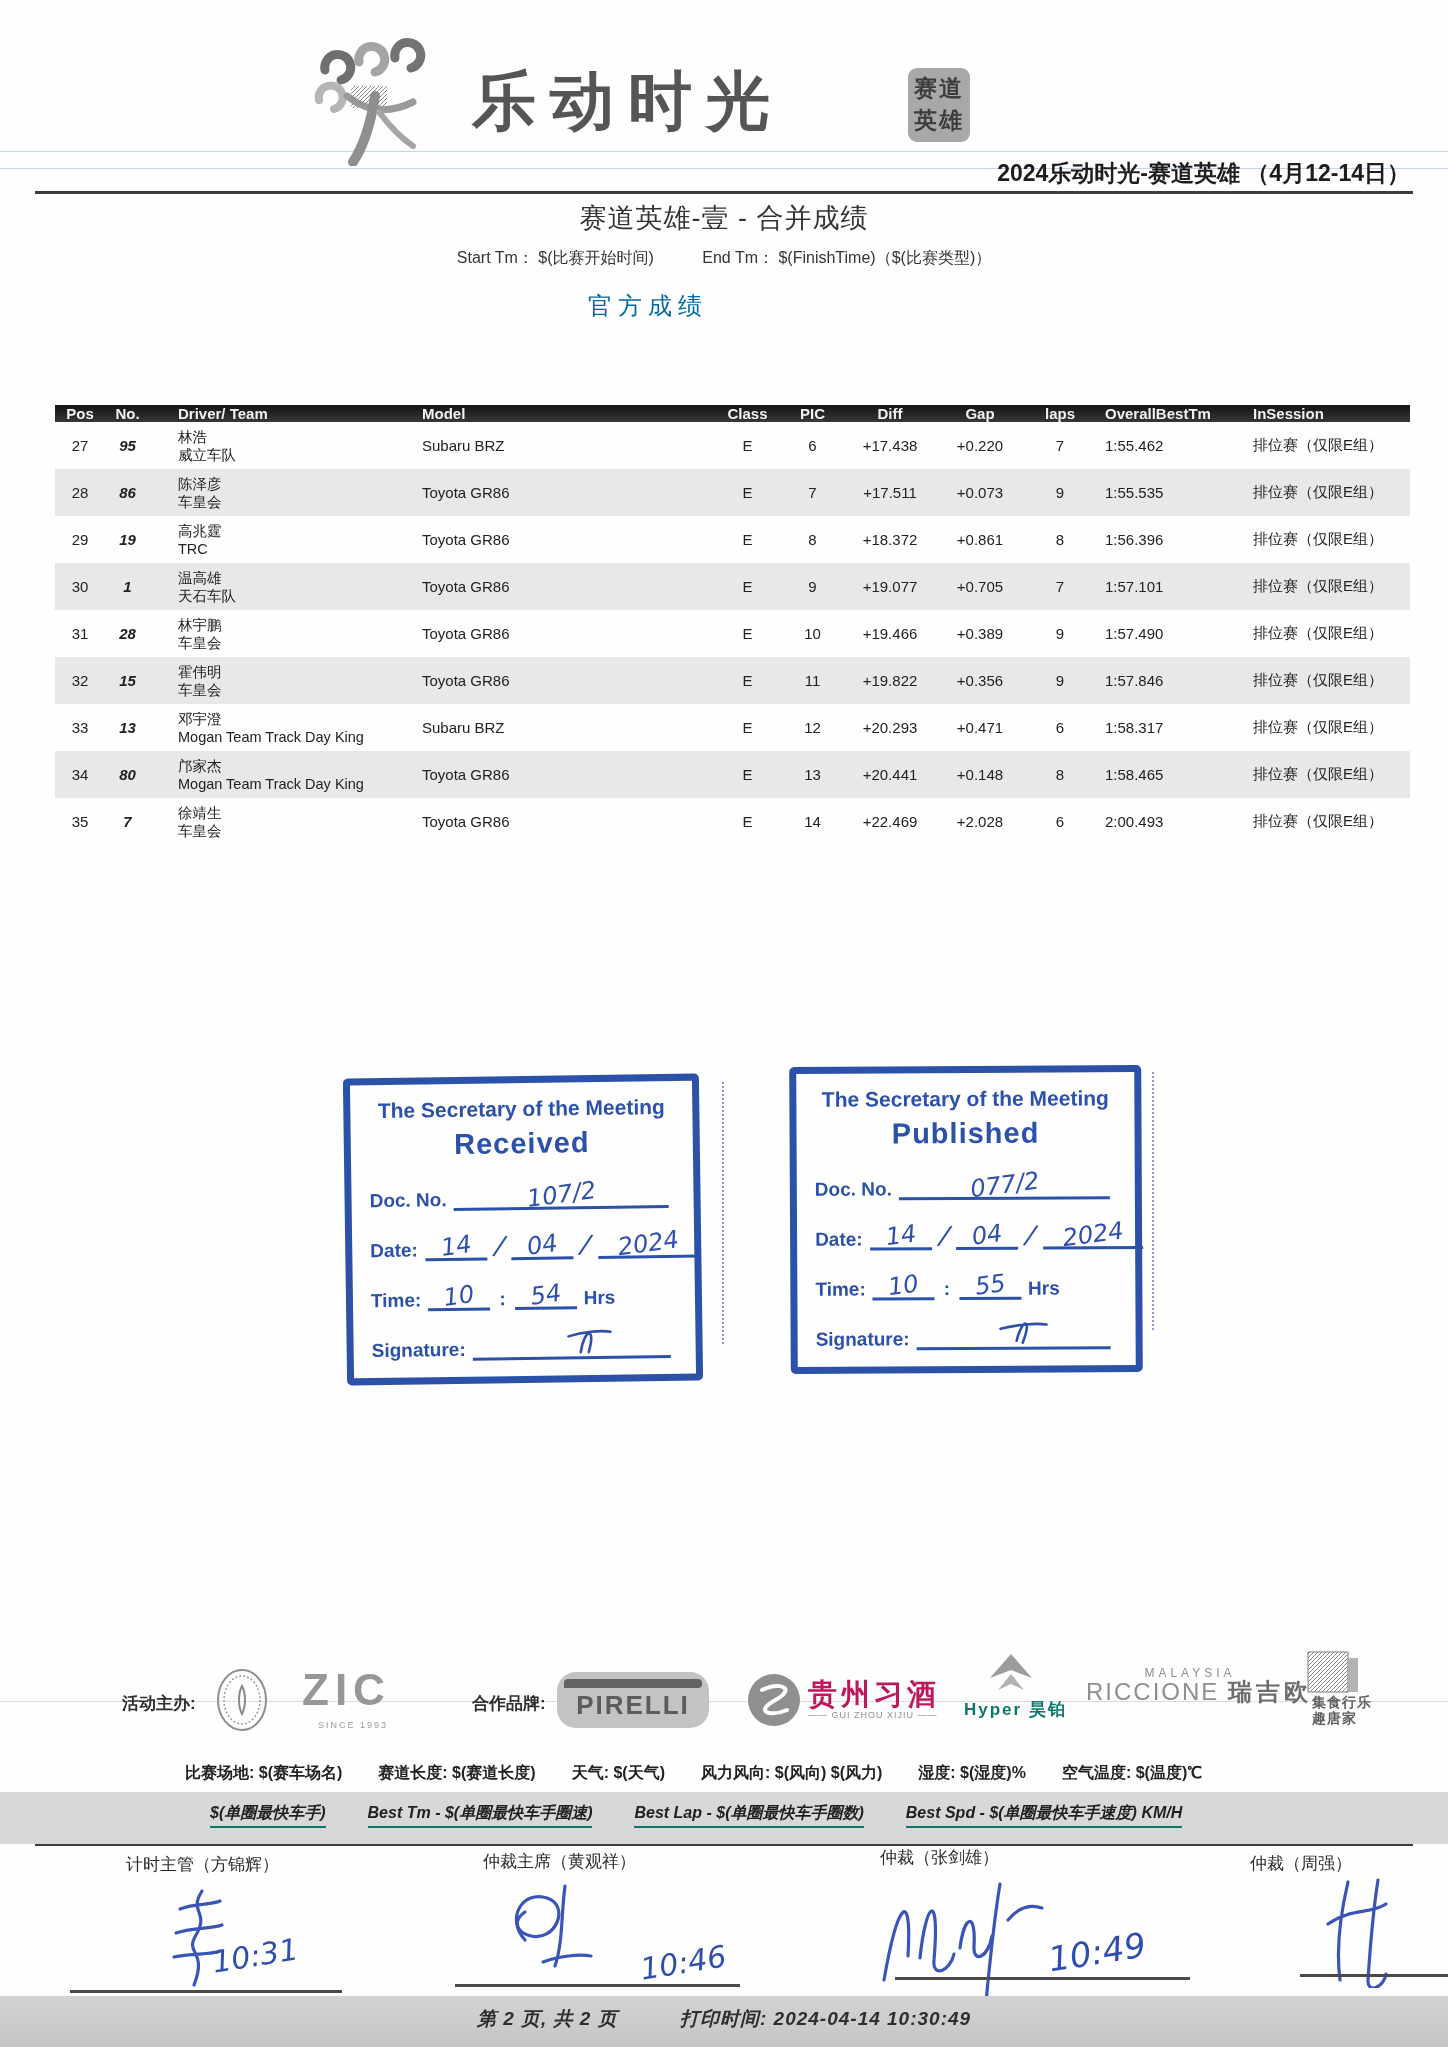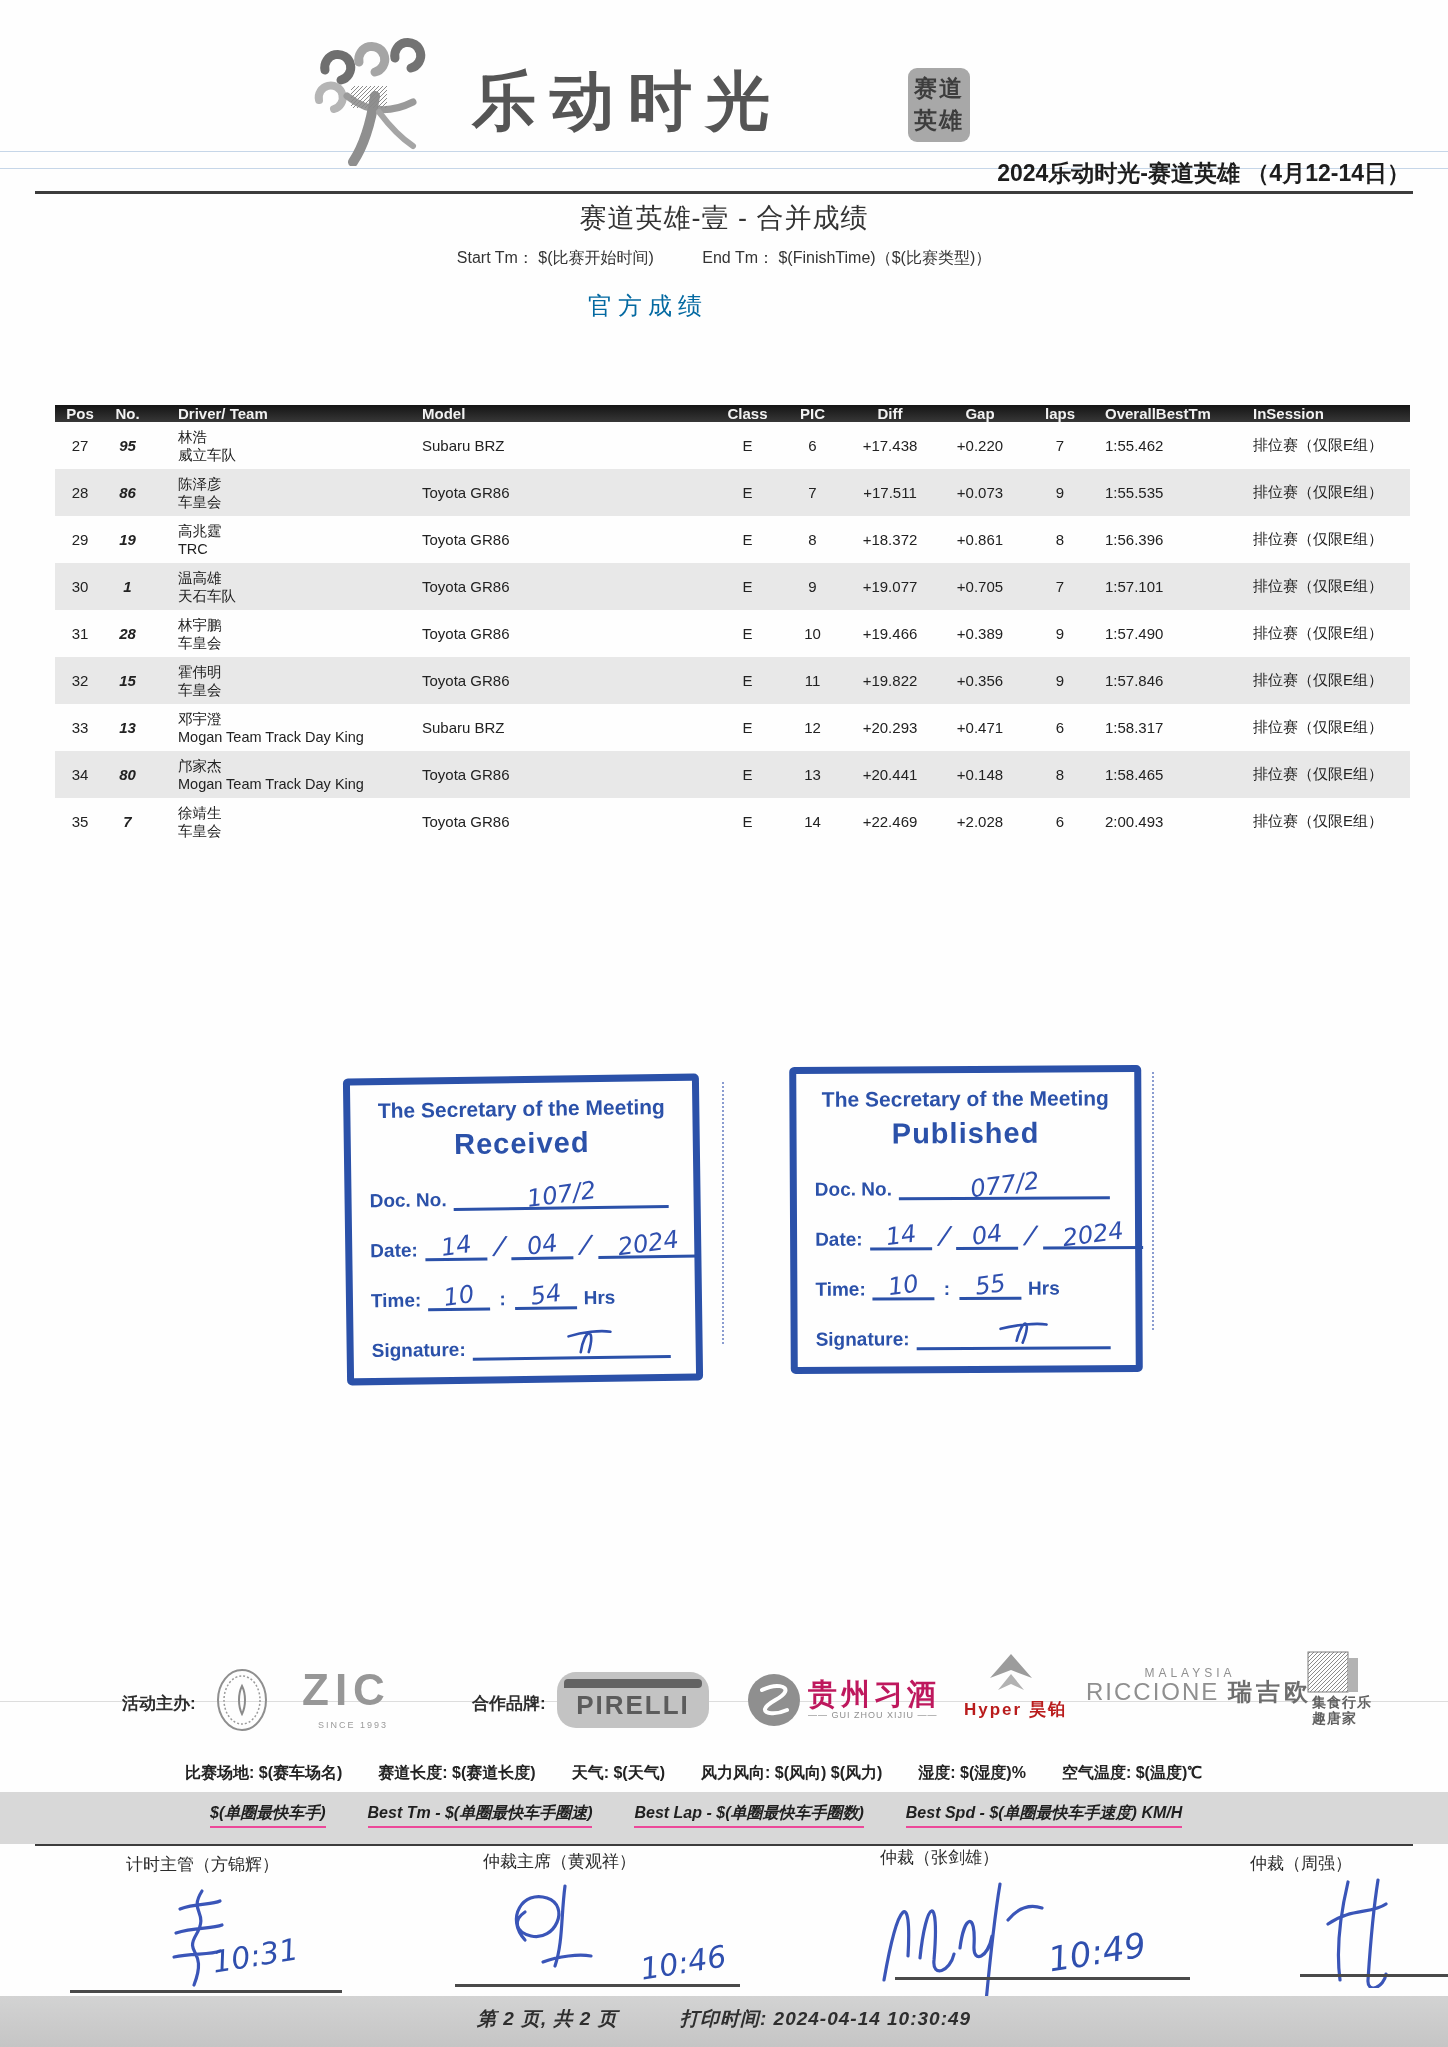--- a/index.html
+++ b/index.html
@@ -55,33 +55,33 @@
 
   
   .sp-label{position:absolute;font-size:17px;font-weight:700;color:#2e2e2e;}
   .zic{position:absolute;font-size:44px;font-weight:800;color:#979797;letter-spacing:6px;line-height:44px;}
   .zic-sub{position:absolute;font-size:9px;color:#9a9a9a;letter-spacing:2px;}
   .pirelli{position:absolute;background:#c3c3c3;width:152px;height:56px;border-radius:2px;text-align:center;}
   .pirelli .bar{margin:7px auto 0;width:138px;height:9px;background:#636363;border-radius:4px 4px 4px 0;}
   .pirelli .word{font-size:26px;font-weight:800;color:#5c5c5c;letter-spacing:2px;line-height:34px;}
   .xijiu-cn{font-size:29px;font-weight:700;color:#be185d;letter-spacing:4px;line-height:32px;}
   .xijiu-sub{font-size:9px;color:#8f8f8f;letter-spacing:1px;}
-  .hyper-word{font-size:17px;color:#b91c1c;font-weight:600;letter-spacing:2px;}
+  .hyper-word{font-size:17px;color:#0f766e;font-weight:600;letter-spacing:2px;}
   .ricc{font-size:24px;color:#8f8f8f;letter-spacing:2px;white-space:nowrap;}
   .ricc b{color:#6d6d6d;letter-spacing:4px;}
   .ricc-sub{font-size:12px;color:#8f8f8f;letter-spacing:4px;text-align:center;}
   .cube-text div{font-size:14px;font-weight:800;color:#5f5f5f;line-height:16px;letter-spacing:1px;}
 
   
   .info-line{position:absolute;left:185px;top:1763px;display:flex;gap:36px;font-size:16px;
         font-weight:600;color:#222;white-space:nowrap;}
   .best-band{position:absolute;left:0;top:1792px;width:1448px;height:52px;background:#d8d8d8;}
   .best-line{position:absolute;left:210px;top:1803px;display:flex;gap:42px;font-size:16px;
         font-weight:700;font-style:italic;color:#1f1f1f;white-space:nowrap;}
-  .best-line span{border-bottom:2px solid #ec4899;padding-bottom:2px;}
+  .best-line span{border-bottom:2px solid #0f766e;padding-bottom:2px;}
 
   
   .off-title{position:absolute;font-size:17px;color:#2b2b2b;white-space:nowrap;}
   .sig-line{position:absolute;height:3px;background:#4a4a4a;}
   .sig-time{position:absolute;font-size:30px;transform:rotate(-9deg);white-space:nowrap;}
   .sigsvg{position:absolute;}
 
   
   .footer-band{position:absolute;left:0;top:1996px;width:1448px;height:51px;
         background:linear-gradient(#d3d3d3,#c5c5c5);}

